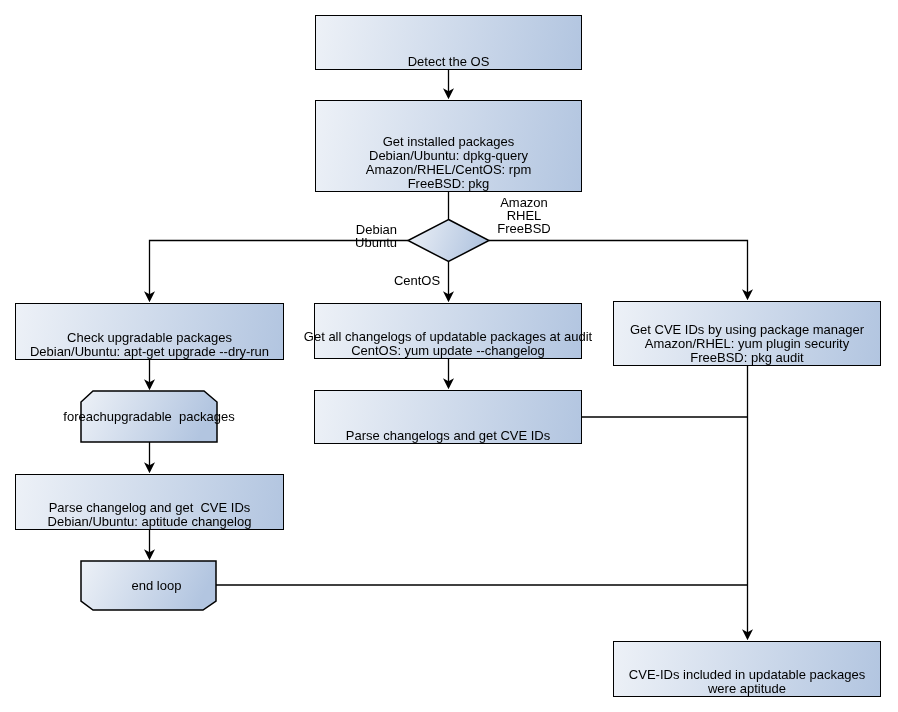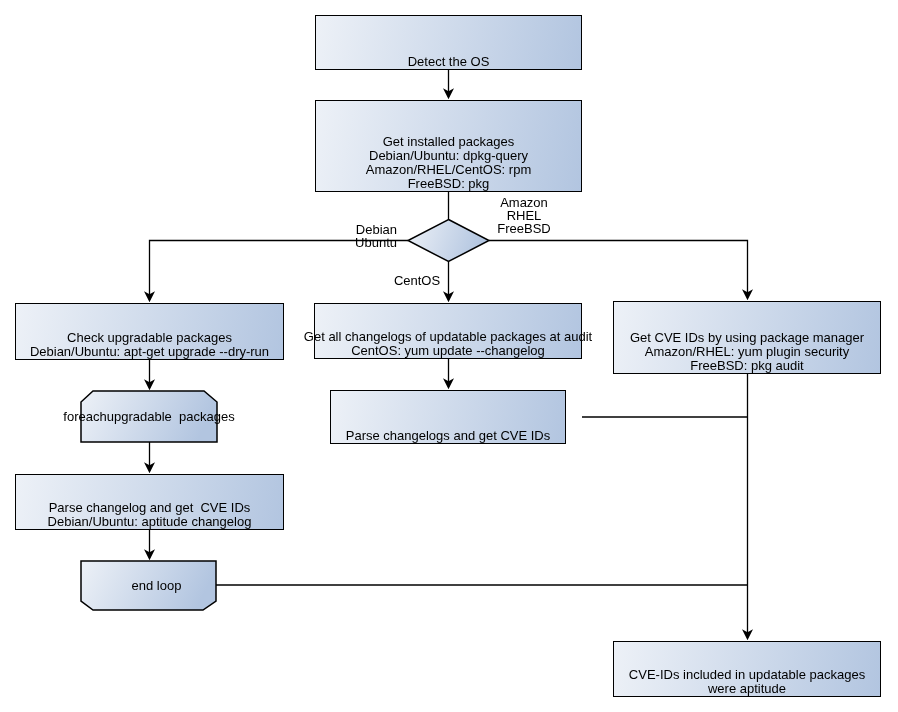--- a/index.html
+++ b/index.html
@@ -92,25 +92,25 @@
   <div class="node" style="left:15px;top:474px;width:269px;height:56px">
     <div class="ln">Parse changelog and get  CVE IDs</div>
     <div class="ln">Debian/Ubuntu: aptitude changelog</div>
   </div>
 
   <div class="node" style="left:314px;top:303px;width:268px;height:56px">
     <div class="ln">Get all changelogs of updatable packages at audit</div>
     <div class="ln">CentOS: yum update --changelog</div>
   </div>
 
-  <div class="node" style="left:330px;top:390px;width:236px;height:54px">
+  <div class="node" style="left:314px;top:390px;width:268px;height:54px">
     <div class="ln">Parse changelogs and get CVE IDs</div>
   </div>
 
-  <div class="node" style="left:613px;top:301px;width:268px;height:73px">
+  <div class="node" style="left:613px;top:301px;width:268px;height:65px">
     <div class="ln">Get CVE IDs by using package manager</div>
     <div class="ln">Amazon/RHEL: yum plugin security</div>
     <div class="ln">FreeBSD: pkg audit</div>
   </div>
 
   <div class="node" style="left:613px;top:641px;width:268px;height:56px">
     <div class="ln">CVE-IDs included in updatable packages</div>
     <div class="ln">were aptitude</div>
   </div>
 

